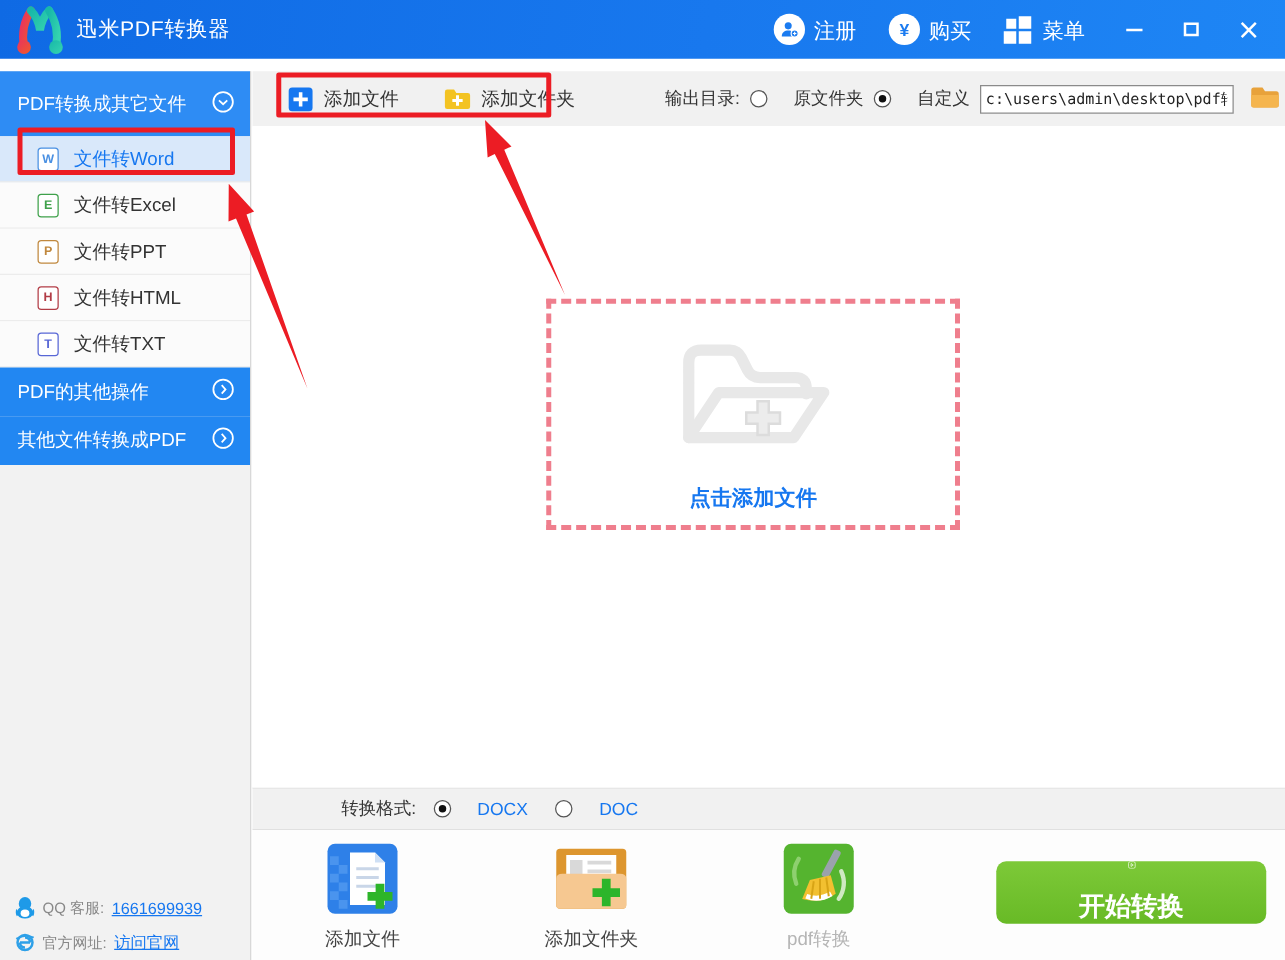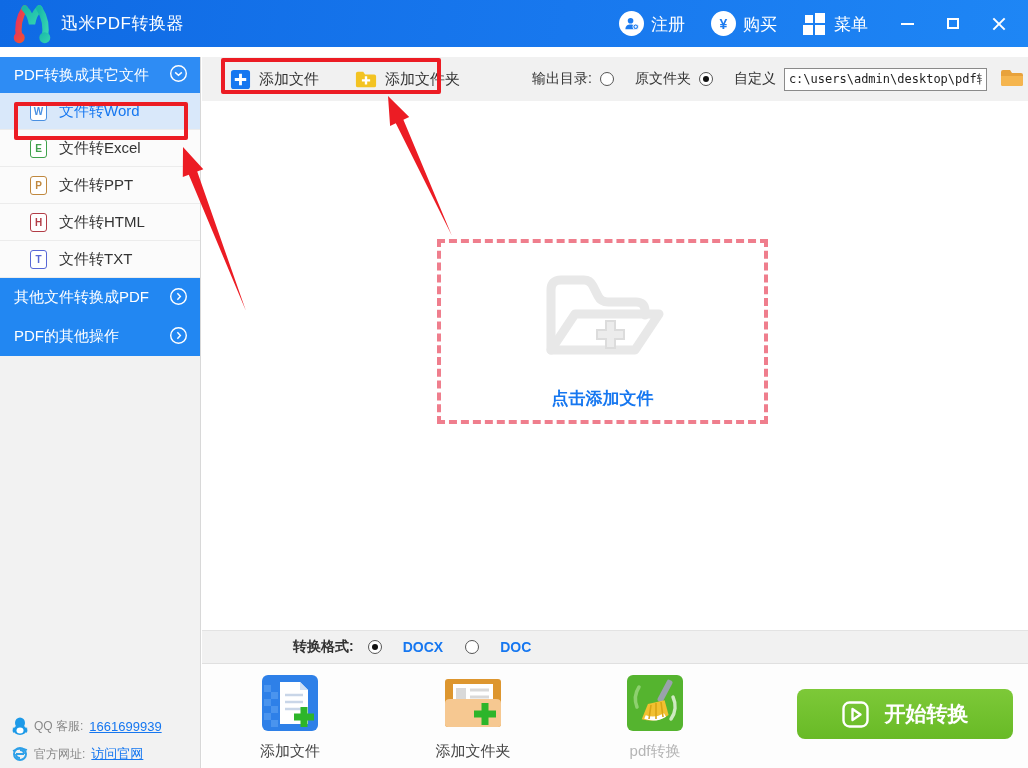--- a/index.html
+++ b/index.html
@@ -29,21 +29,21 @@
   .glyph-min { width:13px; height:2px; background:#fff; }
   .glyph-max { width:12px; height:11px; border:2px solid #fff; }
   .glyph-close { position:relative; width:14px; height:14px; }
   .glyph-close::before,.glyph-close::after { content:""; position:absolute; left:6px; top:-1px; width:2px; height:16px; background:#fff; }
   .glyph-close::before { transform:rotate(45deg); }
   .glyph-close::after { transform:rotate(-45deg); }
 
   
   .sidebar { position:absolute; left:0; top:57px; width:201px; height:711px;
     background:#f2f2f2; border-right:1px solid #d8d8d8; }
-  .side-header { height:36px; background:#2e8cf4; color:#fff; display:flex; align-items:center;
+  .side-header { height:52px; background:#2e8cf4; color:#fff; display:flex; align-items:center;
     padding:0 12px 0 14px; font-size:15px; }
   .side-header .chev { margin-left:auto; }
   .side-item { height:37px; background:#fbfbfb; border-bottom:1px solid #ececec;
     display:flex; align-items:center; padding-left:30px; gap:12px; font-size:15px; color:#333; cursor:pointer; }
   .side-item.selected { background:#d9e8fa; color:#1677f0; }
   .ficon { width:17px; height:19px; border:1.5px solid currentColor; border-radius:3px;
     font-size:10px; font-weight:bold; display:flex; align-items:center; justify-content:center; background:#fff; }
   .c-w { color:#4a90e2; } .c-e { color:#3fa14b; } .c-p { color:#c0883e; }
   .c-h { color:#b23c46; } .c-t { color:#5867d6; } .c-i { color:#e25b67; }
   .side-section { height:39px; background:#2287f2; color:#fff; display:flex; align-items:center;
@@ -72,31 +72,31 @@
   .th1 { width:130px; padding-left:9px; } .th2 { width:167px; } .th3 { width:91px; }
   .th4 { width:159px; } .th5 { width:113px; } .th6 { width:50px; } .th7 { width:52px; } .th8 { width:56px; }
 
   .list-area { flex:1 1 auto; background:#fff; position:relative; }
   .dropzone { position:absolute; left:235px; top:138px; width:331px; height:185px;
     border:4px dashed #ef7e8d; cursor:pointer; display:flex; flex-direction:column; align-items:center; justify-content:flex-end; }
   .dz-folder { position:absolute; left:50%; top:14px; transform:translateX(-50%); }
   .dz-label { font-size:17px; font-weight:bold; color:#1677f0; margin-bottom:10px; }
 
   .format-row { height:33px; background:#f1f1f1; border-top:1px solid #e3e3e3;
-    display:flex; align-items:center; padding-left:91px; gap:14px; font-size:14px; color:#333; flex:0 0 auto;font-weight:bold; }
+    display:flex; align-items:center; padding-left:71px; gap:14px; font-size:14px; color:#333; flex:0 0 auto; }
   .format-row .opt-label { color:#1677f0; }
 
   .bottombar { height:105px; background:#fdfdfd; border-top:1px solid #e0e0e0; position:relative; flex:0 0 auto; }
   .bb-action { position:absolute; top:9px; width:120px; display:flex; flex-direction:column; align-items:center; gap:9px; cursor:pointer; }
   .bb-action .bb-label { font-size:15px; color:#444; }
   .bb-action.disabled .bb-label { color:#b5b5b5; }
   .bb-a1 { left:28px; } .bb-a2 { left:211px; } .bb-a3 { left:393px; }
   .start-btn { position:absolute; left:595px; top:25px; width:216px; height:50px;
     background:linear-gradient(#7dc938,#68ba26); border:none; border-radius:8px; color:#fff;
-    display:flex; align-items:center; justify-content:center; gap:16px; font-size:21px; font-weight:bold; cursor:pointer; }
+    display:flex; align-items:center; justify-content:center; gap:16px; font-size:21px; font-weight:bold; cursor:pointer;flex-direction:column; }
 
   
   .annotations { position:absolute; inset:0; pointer-events:none; z-index:60; }
   .red-box { position:absolute; border:4px solid #ec1c24; border-radius:2px; }
   .rb1 { left:14px; top:102px; width:174px; height:38px; }
   .rb2 { left:221px; top:58px; width:220px; height:36px; }
 </style>
 </head>
 <body>
 
@@ -187,30 +187,30 @@
     <div class="side-item">
       <span class="ficon c-h">H</span>
       <span>文件转HTML</span>
     </div>
     <div class="side-item">
       <span class="ficon c-t">T</span>
       <span>文件转TXT</span>
     </div>
 
     <div class="side-section">
-      <span>其他文件转换成PDF</span>
+      <span>PDF的其他操作</span>
       <span class="chev">
         <svg width="19" height="19" viewBox="0 0 20 20">
             <circle cx="10" cy="10" r="8.2" fill="none" stroke="#fff" stroke-width="1.5"></circle>
             <polyline points="8.8,6.5 12,10 8.8,13.5" fill="none" stroke="#fff" stroke-width="1.5"></polyline>
           </svg>
       </span>
     </div>
     <div class="side-section">
-      <span>PDF的其他操作</span>
+      <span>其他文件转换成PDF</span>
       <span class="chev">
         <svg width="19" height="19" viewBox="0 0 20 20">
             <circle cx="10" cy="10" r="8.2" fill="none" stroke="#fff" stroke-width="1.5"></circle>
             <polyline points="8.8,6.5 12,10 8.8,13.5" fill="none" stroke="#fff" stroke-width="1.5"></polyline>
           </svg>
       </span>
     </div>
 
     <div class="side-footer">
       <div class="foot-row">

